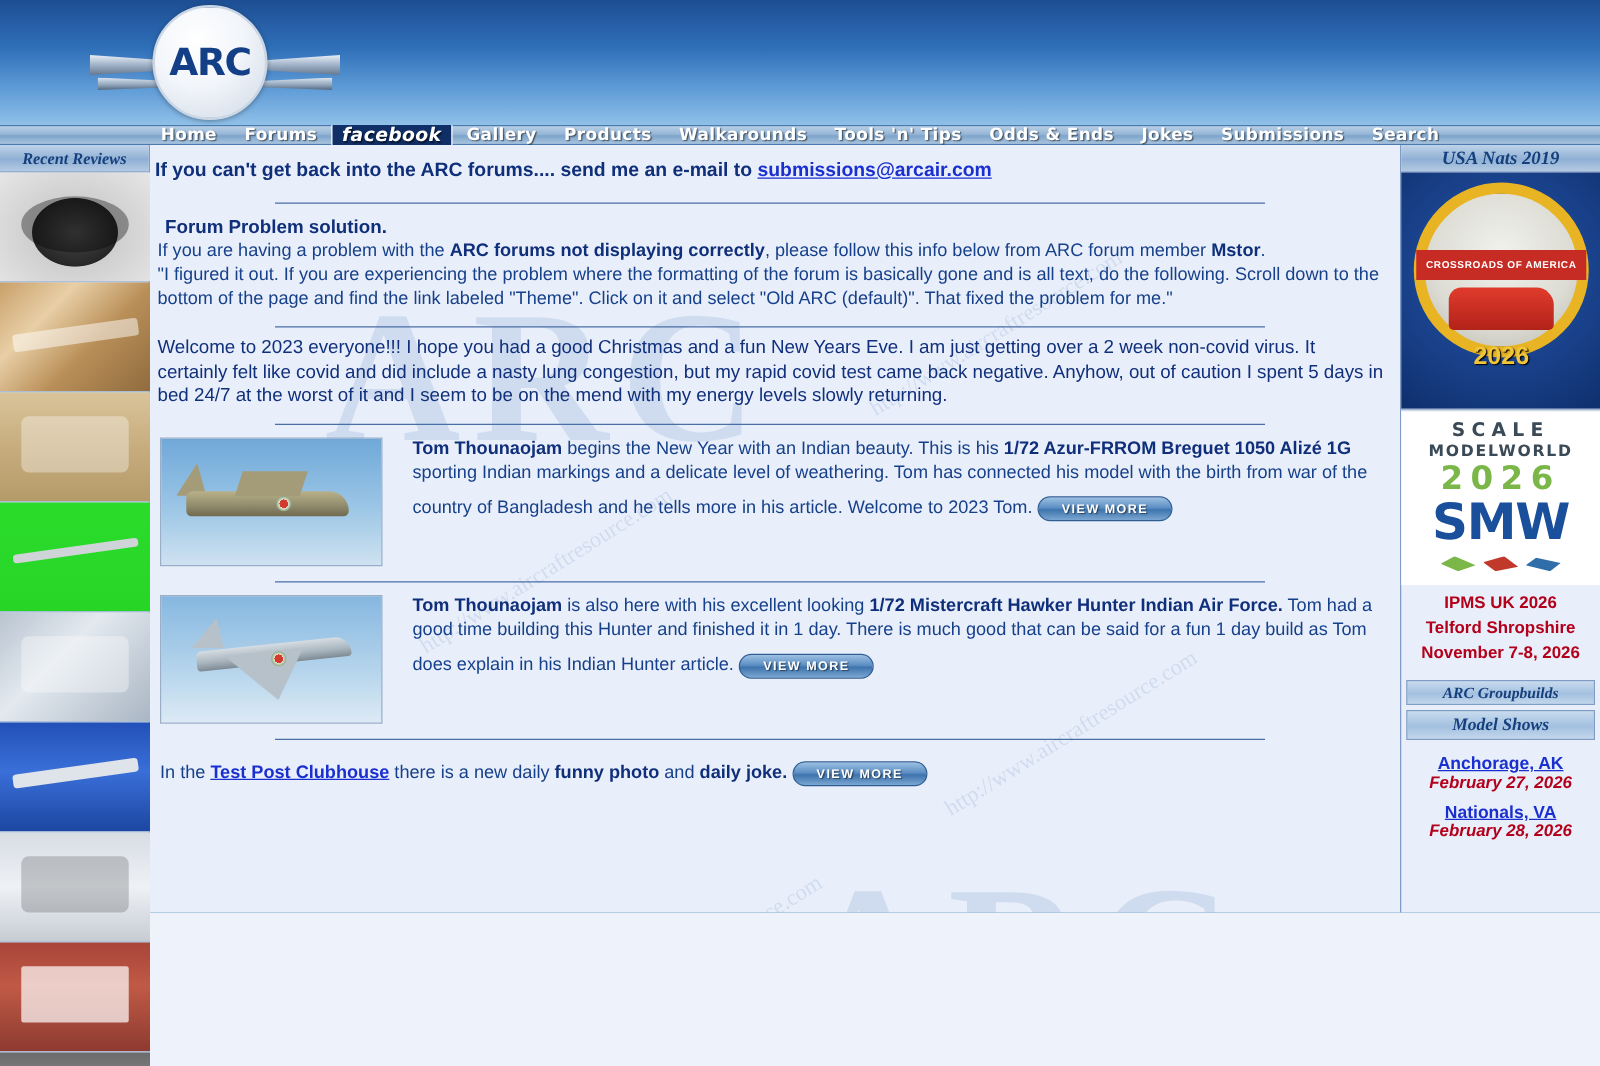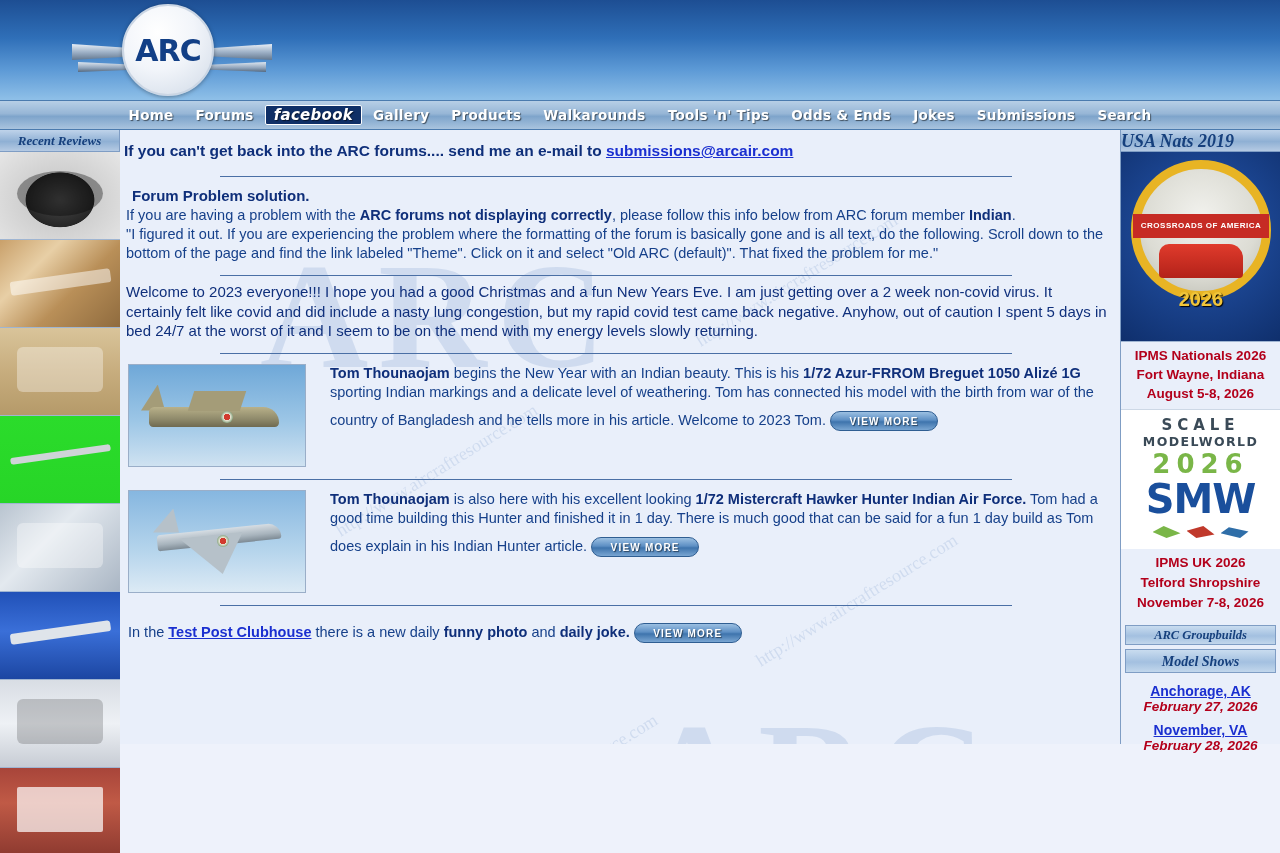--- a/index.html
+++ b/index.html
@@ -65,21 +65,21 @@
     display: flex; align-items: center; justify-content: center;
     font-family: "DejaVu Sans", sans-serif;
     font-weight: bold;
     font-size: 30px;
     letter-spacing: -1px;
     color: #123f86;
   }
 
   
   .navbar {
-    height: 30px;
+    height: 16px;
     background: linear-gradient(to bottom, #b7cfe6 0%, #97b6d6 45%, #7ea4cb 55%, #a9c4de 100%);
     border-top: 1px solid #4b7bae;
     border-bottom: 1px solid #4b7bae;
     display: flex;
     align-items: center;
     justify-content: center;
     gap: 0px;
   }
   .navitem {
     font-family: "DejaVu Sans", sans-serif;
@@ -344,25 +344,25 @@
     margin: 10px 0 0 4px;
   }
   .bottom-line a { color: #1a2fd0; font-weight: bold; }
   .bottom-line b { color: #0f2f7a; }
 
   
   .right-head {
     height: 22px;
     background: linear-gradient(to bottom, #bfd3ea 0%, #8fb0d4 55%, #b5cae3 100%);
     border-bottom: 1px solid #7f9dc4;
-    text-align: left;
+    text-align: center;
     font-family: "Liberation Serif", serif;
     font-style: italic;
     font-weight: bold;
-    font-size: 18px;
+    font-size: 15px;
     color: #16407d;
     line-height: 22px;
   }
   .nats-poster {
     width: 160px; height: 190px;
     background: radial-gradient(circle at 50% 42%, #2e63b8 0%, #1d4896 40%, #0f2f6c 100%);
     position: relative;
     overflow: hidden;
     border-bottom: 1px solid #9fb5d2;
   }
@@ -582,21 +582,21 @@
 
         <div class="notice">
           <span>If you can't get back into the ARC forums.... send me an e-mail to </span><a href="#">submissions@arcair.com</a>
         </div>
 
         <div class="hr-thin"></div>
 
         <div>
           <div class="block-head">Forum Problem solution.</div>
           <div class="para">
-            <span>If you are having a problem with the </span><b>ARC forums not displaying correctly</b><span>, please follow this info below from ARC forum member </span><b>Indian</b><span>.</span>
+            <span>If you are having a problem with the </span><b>ARC forums not displaying correctly</b><span>, please follow this info below from ARC forum member </span><b>Mstor</b><span>.</span>
           </div>
           <div class="para">"I figured it out. If you are experiencing the problem where the formatting of the forum is basically gone and is all text, do the following. Scroll down to the bottom of the page and find the link labeled "Theme". Click on it and select "Old ARC (default)". That fixed the problem for me."</div>
         </div>
 
         <div class="hr-thin w2"></div>
 
 
         <div class="intro">Welcome to 2023 everyone!!!  I hope you had a good Christmas and a fun New Years Eve.  I am just getting over a 2 week non-covid virus.  It certainly felt like covid and did include a nasty lung congestion, but my rapid covid test came back negative.  Anyhow, out of caution I spent 5 days in bed 24/7 at the worst of it and I seem to be on the mend with my energy levels slowly returning.</div>
 
         <div class="hr-thin"></div>
@@ -641,25 +641,20 @@
     <div class="col-right">
       <div class="right-head">USA Nats 2019</div>
 
       <div class="nats-poster">
         <div class="nats-ring"></div>
         <div class="nats-band">CROSSROADS OF AMERICA</div>
         <div class="nats-car"></div>
         <div class="nats-year">2026</div>
       </div>
 
-      <div class="nats-text">
-        <div>IPMS Nationals 2026</div>
-        <div>Fort Wayne, Indiana</div>
-        <div>August 5-8, 2026</div>
-      </div>
 
       <div class="smw-box">
         <div class="smw-scale">SCALE</div>
         <div class="smw-model">MODELWORLD</div>
         <div class="smw-year">2026</div>
         <div class="smw-abbr">SMW</div>
         <div class="smw-silhouettes">
           <div class="sil g"></div>
           <div class="sil r"></div>
           <div class="sil"></div>
@@ -675,19 +670,19 @@
       <div class="section-bar">ARC Groupbuilds</div>
 
       <div class="section-bar tall">Model Shows</div>
 
       <div class="show-item">
         <div class="show-city">Anchorage, AK</div>
         <div class="show-date">February 27, 2026</div>
       </div>
 
       <div class="show-item">
-        <div class="show-city">November, VA</div>
+        <div class="show-city">Nationals, VA</div>
         <div class="show-date">February 28, 2026</div>
       </div>
     </div>
 
   </div>
 </div>
 
 </body></html>

